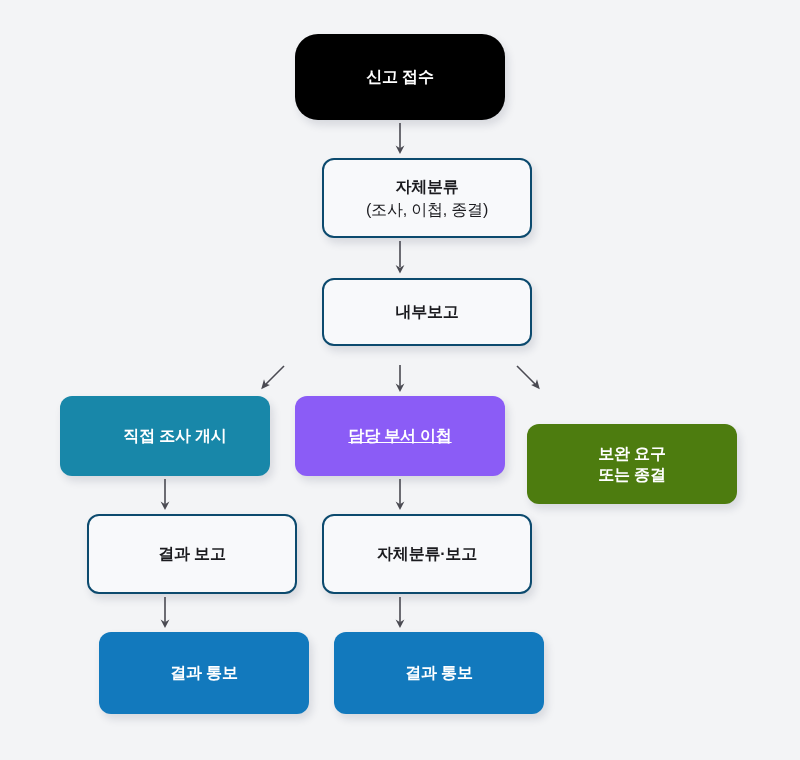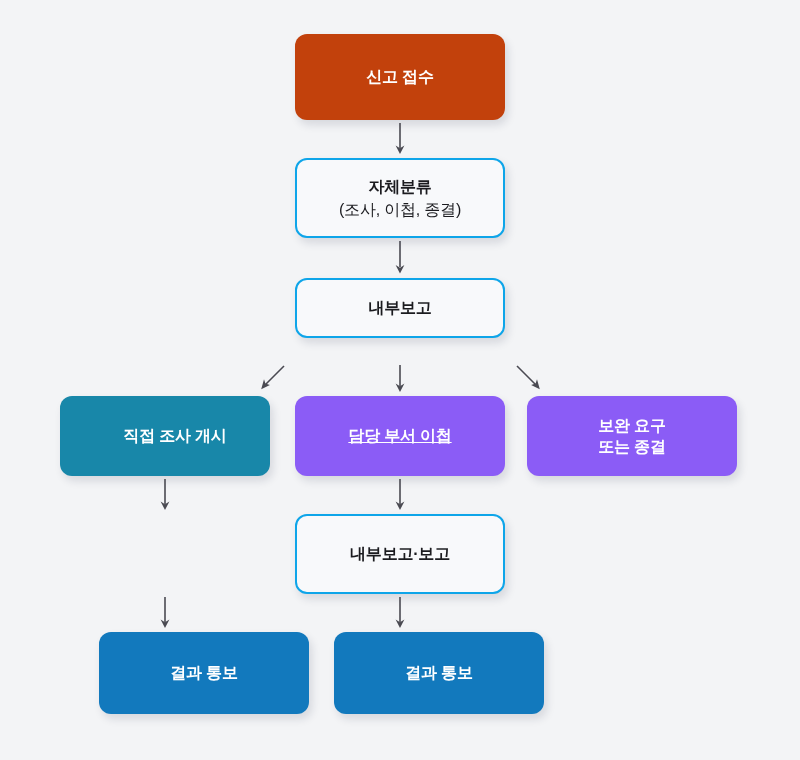--- a/index.html
+++ b/index.html
@@ -39,31 +39,32 @@
     white-space: pre-line;
   }
   .node .sub {
     font-size: 16px;
     font-weight: normal;
     margin-top: 2px;
     letter-spacing: -0.2px;
   }
 
   
-  .fill-royal   { background: #c2410c; color: #ffffff; }
+  .fill-royal   { background: #000000; color: #ffffff; border-radius: 23px; }
   .fill-teal    { background: #1887a9; color: #ffffff; }
   .fill-darkteal{ background: #8b5cf6; color: #ffffff; text-decoration: underline; }
-  .fill-purple  { background: #8b5cf6; color: #ffffff; }
+  .fill-purple  { background: #4d7c0f; color: #ffffff; margin-top: 28px; }
   .fill-blue    { background: #1279bd; color: #ffffff; margin-left: 39px; }
 
   
   .outline {
     background: #f8f9fb;
-    border: 2px solid #0ea5e9;
+    border: 2px solid #0c4a6e;
     color: #1b1b1f;
+    margin-left: 27px;
   }
   .outline .title { font-weight: bold; }
 
   
   .arrow {
     position: absolute;
     pointer-events: none;
   }
   .arrow svg { display: block; overflow: visible; }
 </style>
@@ -88,21 +89,21 @@
     <div class="sub">(조사, 이첩, 종결)</div>
   </div>
 
   <div class="arrow" style="left:390px; top:240px; width:20px; height:36px;">
     <svg width="20" height="36" viewBox="0 0 20 36">
       <line x1="10" y1="1" x2="10" y2="27" stroke="#4a4a52" stroke-width="1.6"></line>
       <path d="M10 33.5 L5.6 25 L10 27.7 L14.4 25 Z" fill="#4a4a52"></path>
     </svg>
   </div>
 
-  <div class="node outline" style="left:295px; top:278px; width:210px; height:60px;font-family:Liberation Serif, serif;">
+  <div class="node outline" style="left:295px; top:278px; width:210px; height:68px;font-family:Liberation Serif, serif;">
     <div class="title">내부보고</div>
   </div>
 
   <div class="arrow" style="left:258px; top:364px; width:30px; height:28px;">
     <svg width="30" height="28" viewBox="0 0 30 28">
       <line x1="26" y1="2" x2="7" y2="21" stroke="#4a4a52" stroke-width="1.6"></line>
       <path d="M3.2 25.2 L6.0 15.2 L7.4 19.6 L11.9 21.0 Z" fill="#4a4a52"></path>
     </svg>
   </div>
 
@@ -140,23 +141,26 @@
     </svg>
   </div>
 
   <div class="arrow" style="left:390px; top:478px; width:20px; height:34px;">
     <svg width="20" height="34" viewBox="0 0 20 34">
       <line x1="10" y1="1" x2="10" y2="26" stroke="#4a4a52" stroke-width="1.6"></line>
       <path d="M10 32 L5.6 23.5 L10 26.2 L14.4 23.5 Z" fill="#4a4a52"></path>
     </svg>
   </div>
 
+  <div class="node outline" style="left:60px; top:514px; width:210px; height:80px;">
+    <div class="title">결과 보고</div>
+  </div>
 
   <div class="node outline" style="left:295px; top:514px; width:210px; height:80px;">
-    <div class="title">내부보고·보고</div>
+    <div class="title">자체분류·보고</div>
   </div>
 
   <div class="arrow" style="left:155px; top:596px; width:20px; height:34px;">
     <svg width="20" height="34" viewBox="0 0 20 34">
       <line x1="10" y1="1" x2="10" y2="26" stroke="#4a4a52" stroke-width="1.6"></line>
       <path d="M10 32 L5.6 23.5 L10 26.2 L14.4 23.5 Z" fill="#4a4a52"></path>
     </svg>
   </div>
 
   <div class="arrow" style="left:390px; top:596px; width:20px; height:34px;">

